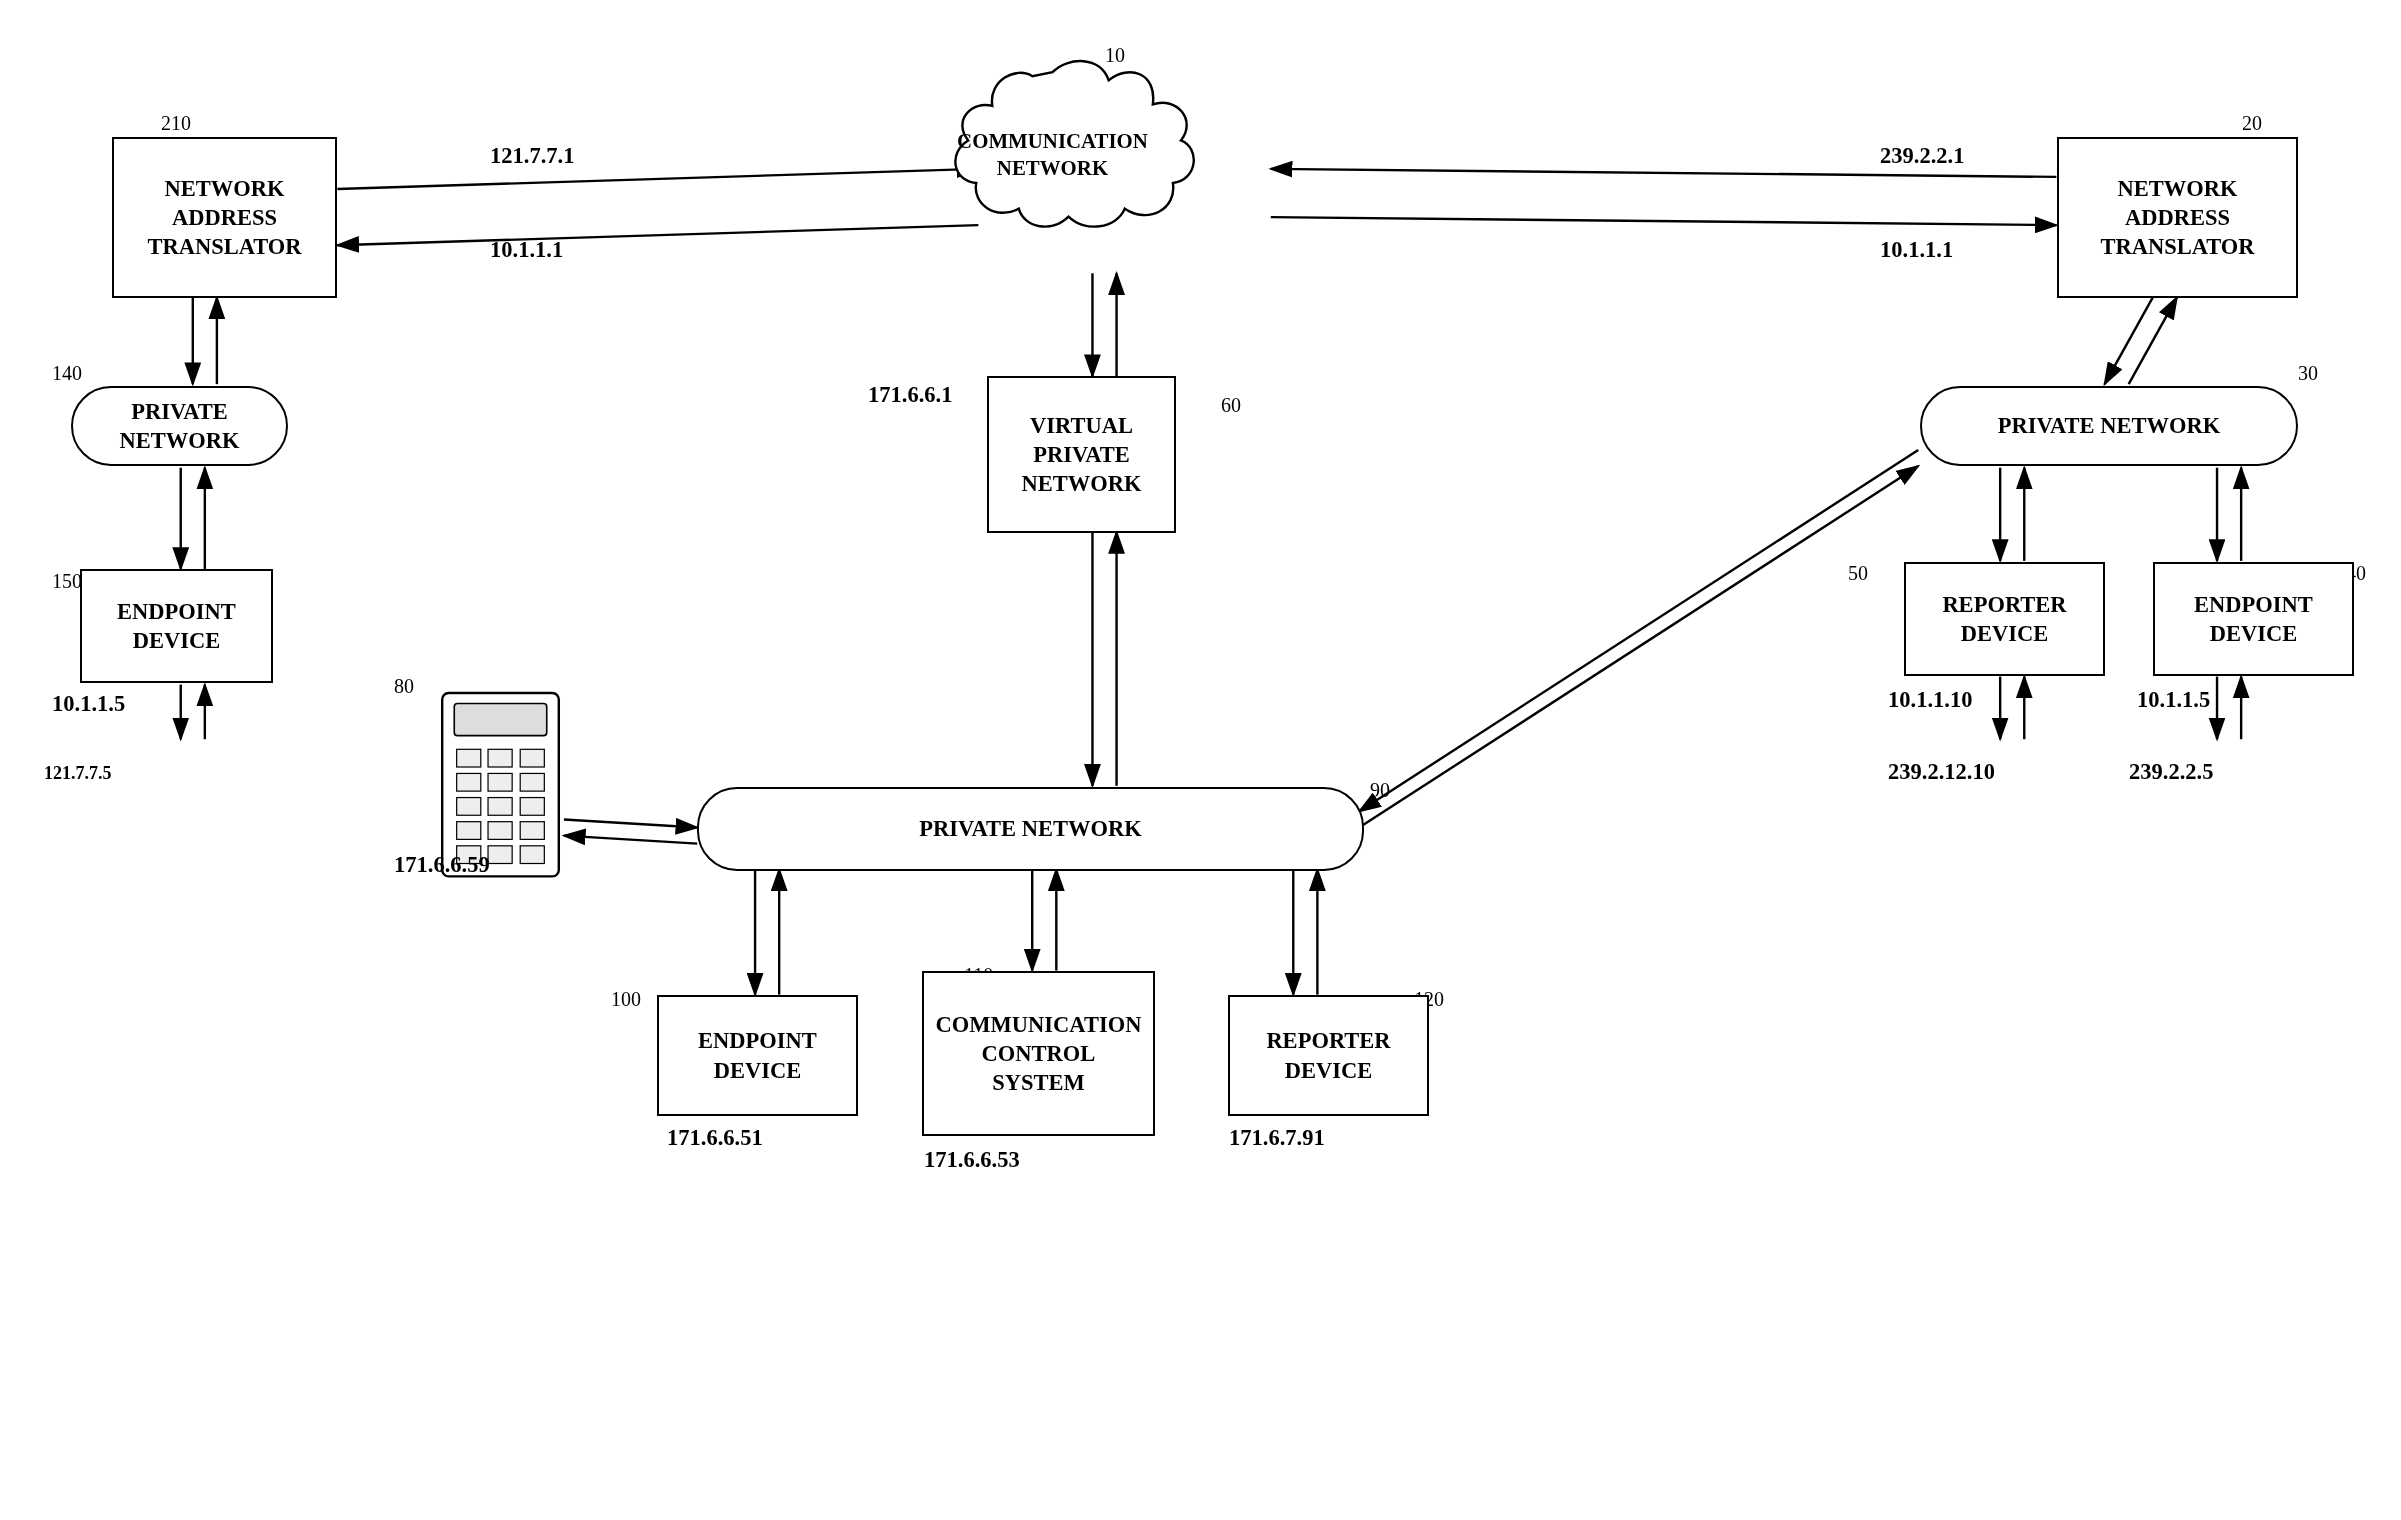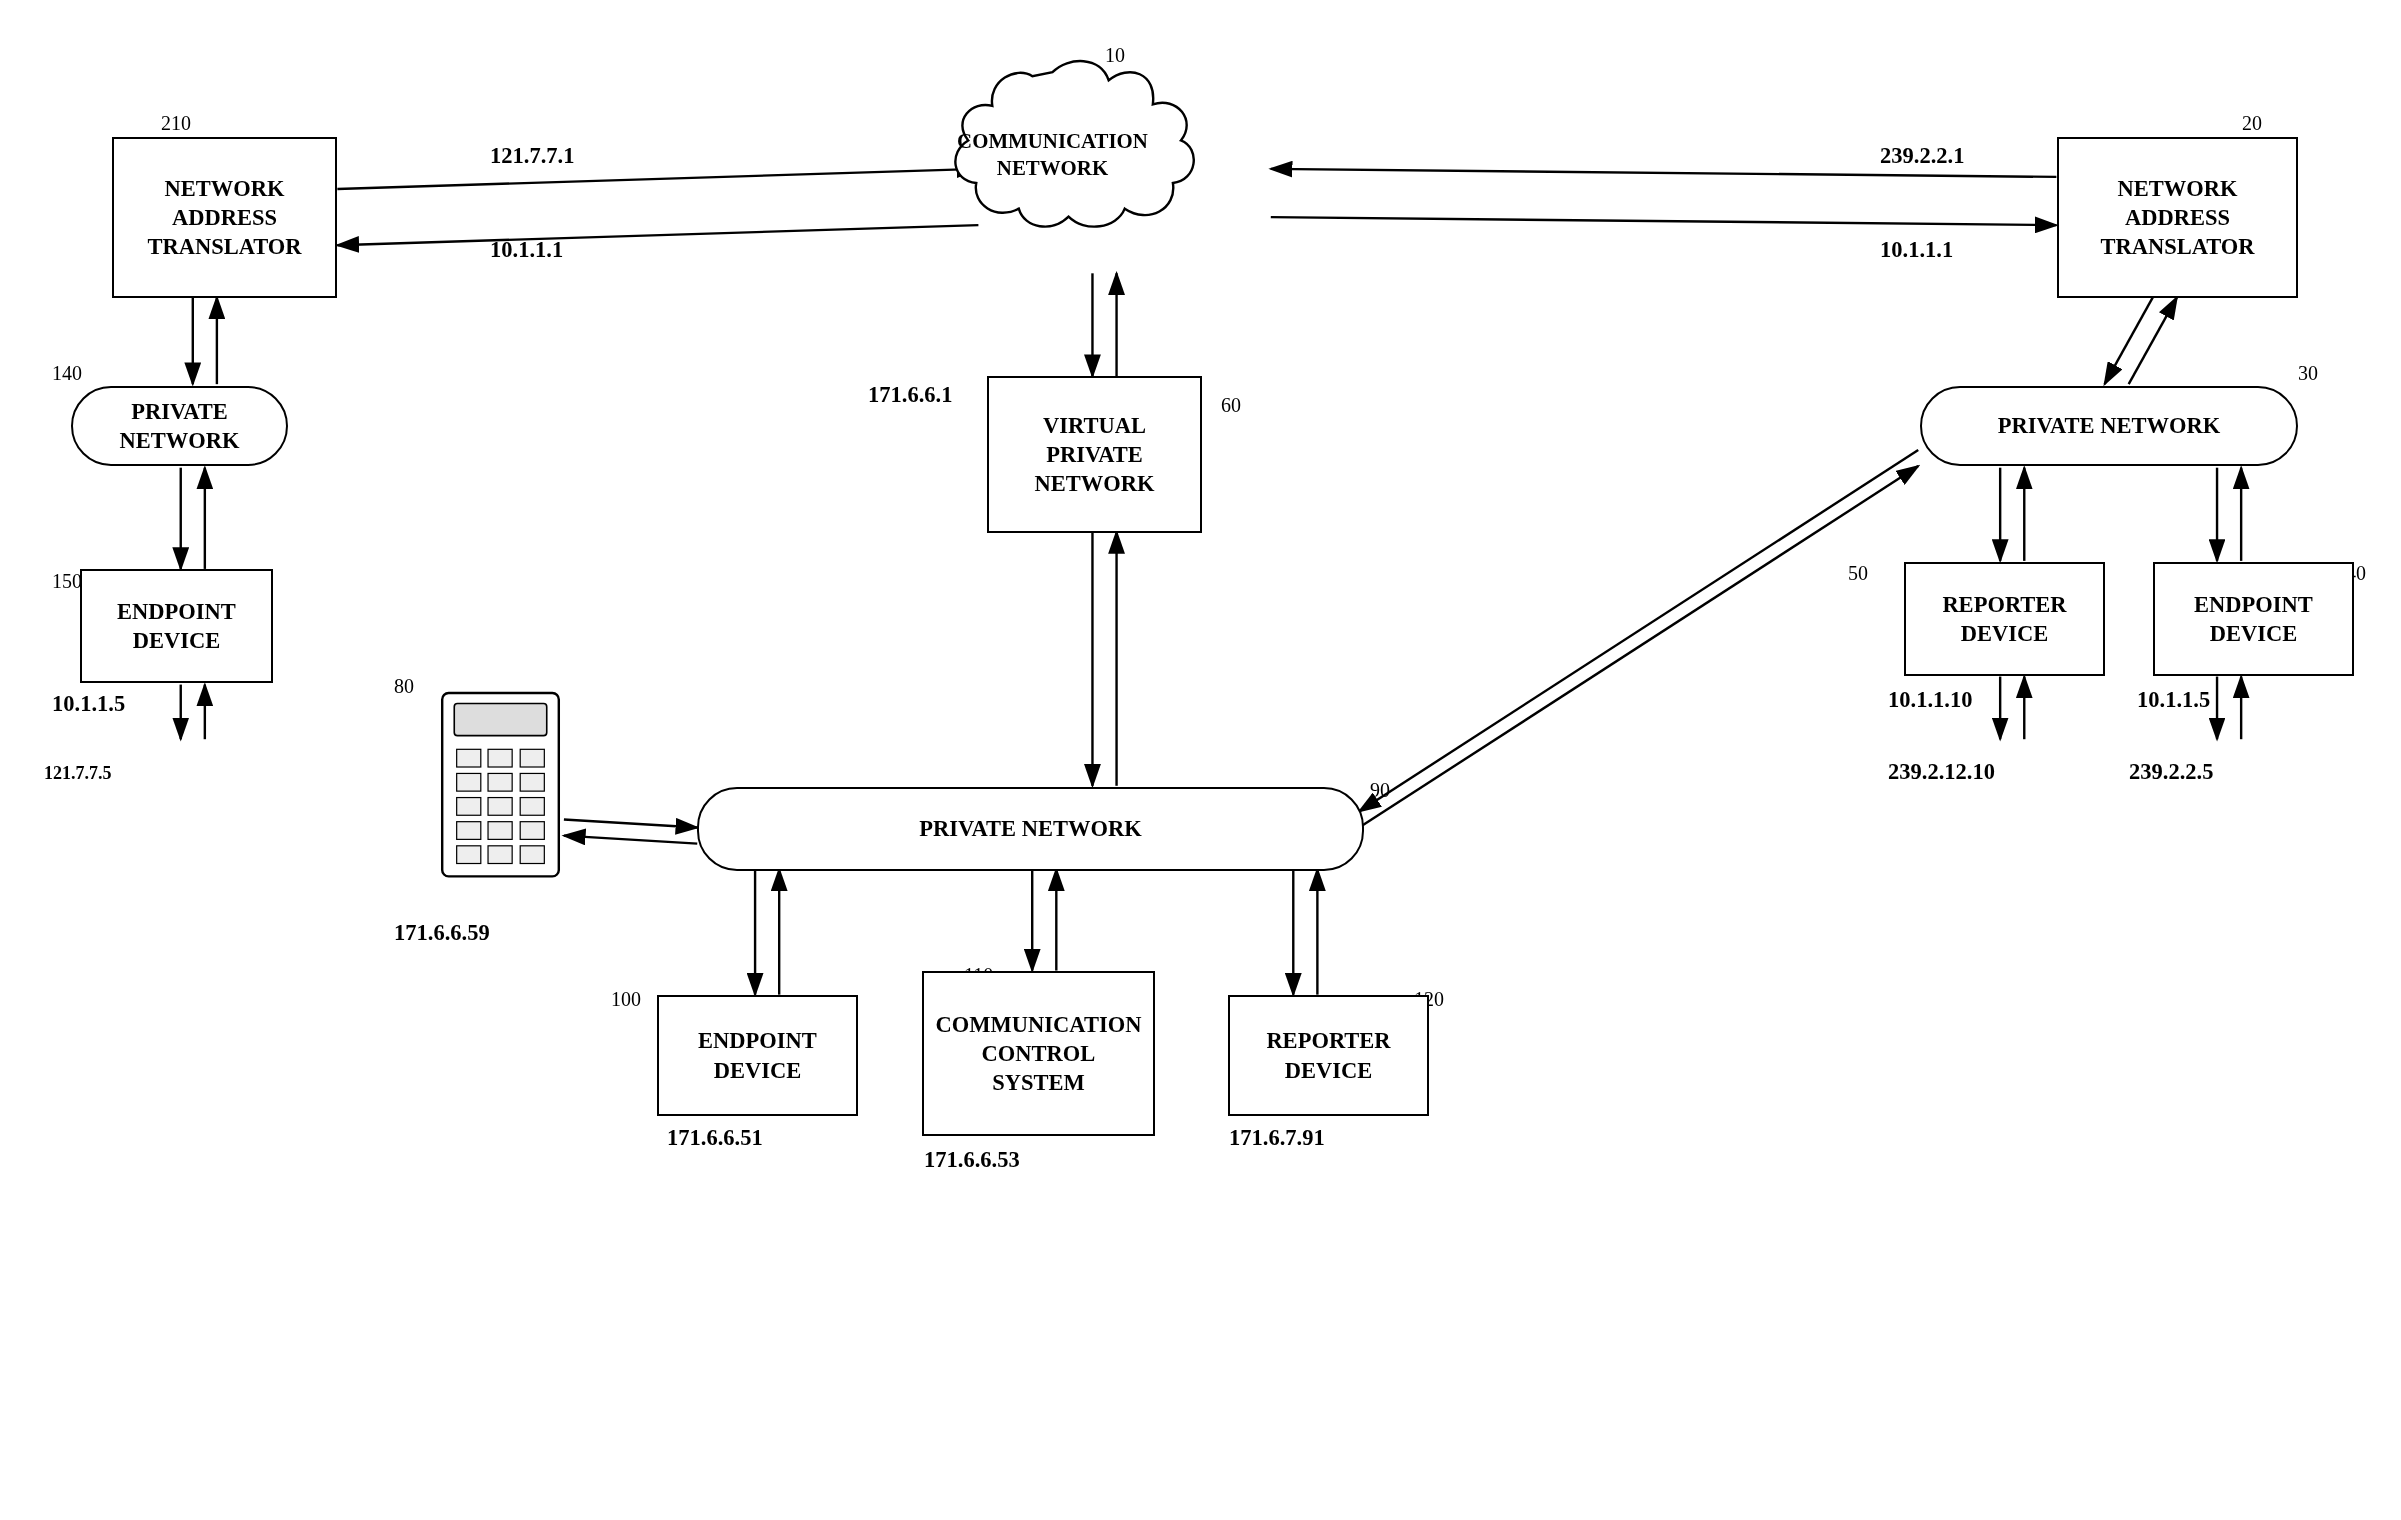--- a/index.html
+++ b/index.html
@@ -190,21 +190,21 @@
   </svg>
 
   <div class="rounded-box" style="left:71px;top:386px;width:217px;height:80px;">
     <span>PRIVATE<br>NETWORK</span>
   </div>
 
   <div class="rounded-box" style="left:1920px;top:386px;width:378px;height:80px;">
     <span>PRIVATE NETWORK</span>
   </div>
 
-  <div class="box" style="left:987px;top:376px;width:215px;height:157px;">
+  <div class="box" style="left:987px;top:376px;width:189px;height:157px;">
     <span>VIRTUAL<br>PRIVATE<br>NETWORK</span>
   </div>
 
   <div class="box" style="left:80px;top:569px;width:193px;height:114px;">
     <span>ENDPOINT<br>DEVICE</span>
   </div>
 
   <div class="box" style="left:1904px;top:562px;width:201px;height:114px;">
     <span>REPORTER<br>DEVICE</span>
   </div>
@@ -260,21 +260,21 @@
 
   <span class="label" style="left:1880px;top:143px;font-size:22.5px;">239.2.2.1</span>
 
   <span class="label" style="left:1880px;top:237px;font-size:22.5px;">10.1.1.1</span>
 
   <span class="label" style="left:868px;top:382px;font-size:22.5px;">171.6.6.1</span>
 
   <span class="label" style="left:52px;top:691px;font-size:22.5px;">10.1.1.5</span>
   <span class="label" style="left:44px;top:763px;font-size:18px;">121.7.7.5</span>
 
-  <span class="label" style="left:394px;top:920px;font-size:22.5px;">171.6.6.59</span>
+  <span class="label" style="left:394px;top:852px;font-size:22.5px;">171.6.6.59</span>
 
   <span class="label" style="left:1888px;top:687px;font-size:22.5px;">10.1.1.10</span>
   <span class="label" style="left:1888px;top:759px;font-size:22.5px;">239.2.12.10</span>
 
   <span class="label" style="left:2137px;top:687px;font-size:22.5px;">10.1.1.5</span>
   <span class="label" style="left:2129px;top:759px;font-size:22.5px;">239.2.2.5</span>
 
   <span class="label" style="left:667px;top:1125px;font-size:22.5px;">171.6.6.51</span>
 
   <span class="label" style="left:924px;top:1147px;font-size:22.5px;">171.6.6.53</span>

